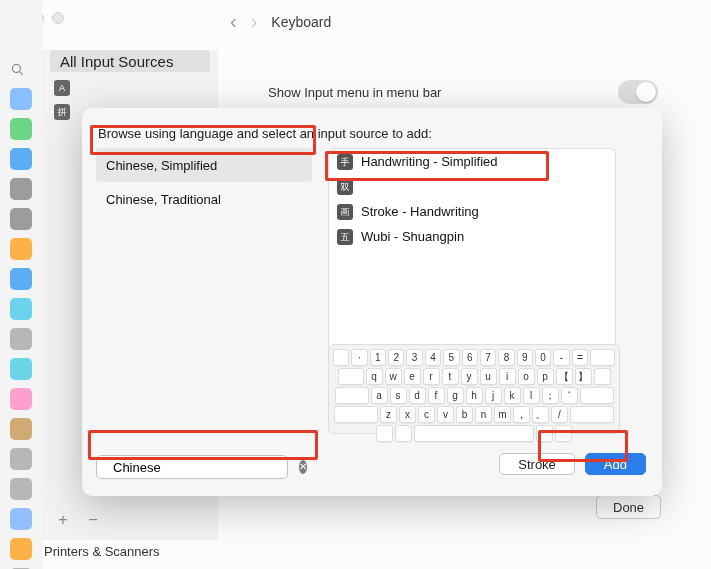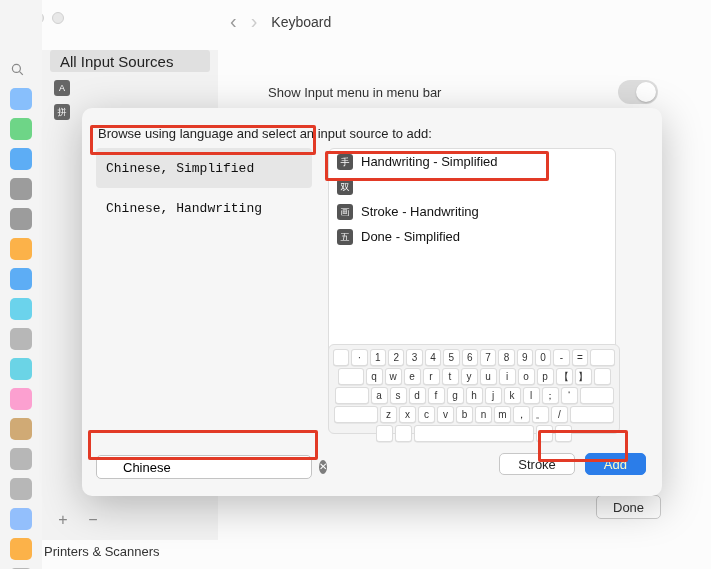--- a/index.html
+++ b/index.html
@@ -31,40 +31,40 @@
     .main-title { font-size: 14px; font-weight: 400; color: #3c3c3c; }
     .show-input-row { position: absolute; top: 80px; left: 268px; width: 390px; display: flex; justify-content: space-between; align-items: center; font-size: 13px; color: #333; }
     .toggle { width: 40px; height: 24px; background: #ddd; border-radius: 22px; position: relative; }
     .toggle:after { content: ""; position: absolute; right: 2px; top: 2px; width: 20px; height: 20px; background: #fff; border-radius: 50%; box-shadow: 0 1px 2px rgba(0,0,0,0.2); }
 
     
     .modal { position: absolute; top: 108px; left: 82px; width: 580px; height: 388px; background: #f6f6f6; border-radius: 10px; box-shadow: 0 10px 40px rgba(0,0,0,0.25); }
     .modal-prompt { position: absolute; top: 18px; left: 16px; font-size: 13px; color: #222; }
 
     .lang-list { position: absolute; top: 40px; left: 14px; width: 216px; height: 328px; }
-    .lang-item { height: 40px; display: flex; align-items: center; padding: 0 10px; font-size: 13px; color: #111; border-radius: 4px; font-family: Liberation Mono, monospace; }
+    .lang-item { height: 34px; display: flex; align-items: center; padding: 0 10px; font-size: 13px; color: #111; border-radius: 4px; }
     .lang-item.selected { background: #e6e6e6; }
 
     .source-list { position: absolute; top: 40px; left: 246px; width: 288px; height: 220px; background: #fff; border: 1px solid #ddd; border-radius: 6px; overflow: hidden; }
     .src-item { height: 25px; display: flex; align-items: center; gap: 8px; padding: 0 8px; font-size: 13px; color: #111; }
     .src-item.highlight { background: #2b7de9; color: #fff; }
     .src-item.highlight .src-sq { background: #fff; color: #2b7de9; }
     .src-sq { width: 16px; height: 16px; border-radius: 3px; background: #555; color: #fff; font-size: 9px; line-height: 16px; text-align: center; }
 
     
     .kb { position: absolute; top: 236px; left: 246px; width: 292px; height: 90px; background: #f3f3f3; border: 1px solid #ddd; border-radius: 6px; padding: 4px; display: flex; flex-direction: column; gap: 2px; }
     .kb-row { display: flex; gap: 2px; justify-content: center; }
     .key { background: #fff; border: 1px solid #dcdcdc; border-radius: 3px; font-size: 10px; color: #333; display: flex; justify-content: center; align-items: center; height: 17px; width: 17px; box-shadow: 0 0.5px 0 rgba(0,0,0,0.1); }
     .key.w15 { width: 26px; }
     .key.w2 { width: 34px; }
     .key.w25 { width: 44px; }
     .key.w-space { width: 120px; }
 
     
-    .search-field-wrap { position: absolute; top: 347px; left: 14px; width: 216px; height: 24px; background: #fff; border: 1px solid #c3c3c3; border-radius: 5px; display: flex; align-items: center; padding: 0 6px; gap: 20px; }
+    .search-field-wrap { position: absolute; top: 347px; left: 14px; width: 192px; height: 24px; background: #fff; border: 1px solid #c3c3c3; border-radius: 5px; display: flex; align-items: center; padding: 0 6px; gap: 10px; }
     .search-field { flex: 1; font-size: 13px; border: none; outline: none; background: transparent; }
     .clear-btn { width: 14px; height: 14px; border-radius: 50%; background: #7d7d7d; color: #fff; font-size: 10px; line-height: 14px; text-align: center; }
 
     .btn-row { position: absolute; top: 345px; right: 16px; display: flex; gap: 10px; }
     .mac-btn { height: 22px; padding: 0 18px; font-size: 13px; border-radius: 5px; border: 1px solid #c7c7c7; background: #fff; color: #222; display: flex; align-items: center; justify-content: center; line-height: 1; }
     .mac-btn.primary { background: #2b7de9; border-color: #2b7de9; color: #fef9c3; }
 
     
     .red-box { position: absolute; border: 3px solid #e23a26; border-radius: 2px; pointer-events: none; }
     .rb1 { top: 125px; left: 90px; width: 226px; height: 30px; }
@@ -139,38 +139,38 @@
   <span class="toggle"></span>
 </div>
 
 <div class="done-btn">Done</div>
 
 <div class="modal">
   <div class="modal-prompt">Browse using language and select an input source to add:</div>
 
   <div class="lang-list" id="lang-list">
       <div class="lang-item selected">Chinese, Simplified</div>
-      <div class="lang-item">Chinese, Handwriting</div>
+      <div class="lang-item">Chinese, Traditional</div>
     </div>
 
   <div class="source-list" id="source-list">
       <div class="src-item">
         <span class="src-sq">手</span>
         <span>Handwriting - Simplified</span>
       </div>
       <div class="src-item">
         <span class="src-sq">双</span>
       </div>
       <div class="src-item">
         <span class="src-sq">画</span>
         <span>Stroke - Handwriting</span>
       </div>
       <div class="src-item">
         <span class="src-sq">五</span>
-        <span>Done - Simplified</span>
+        <span>Wubi - Shuangpin</span>
       </div>
     </div>
 
   <div class="kb" id="kb-preview">
       <div class="kb-row">
         <div class="key" style="width: 17px;"></div>
         <div class="key">·</div>
         <div class="key">1</div>
         <div class="key">2</div>
         <div class="key">3</div>

